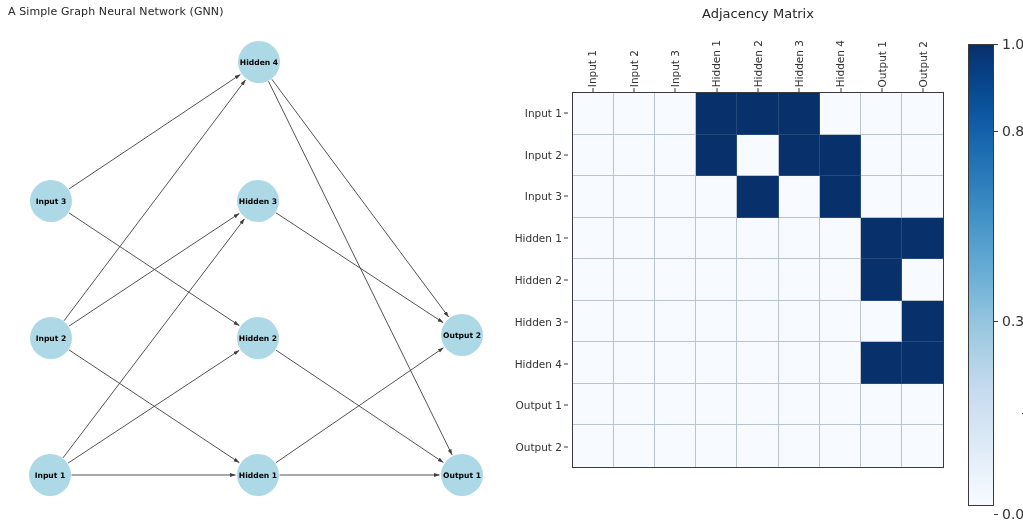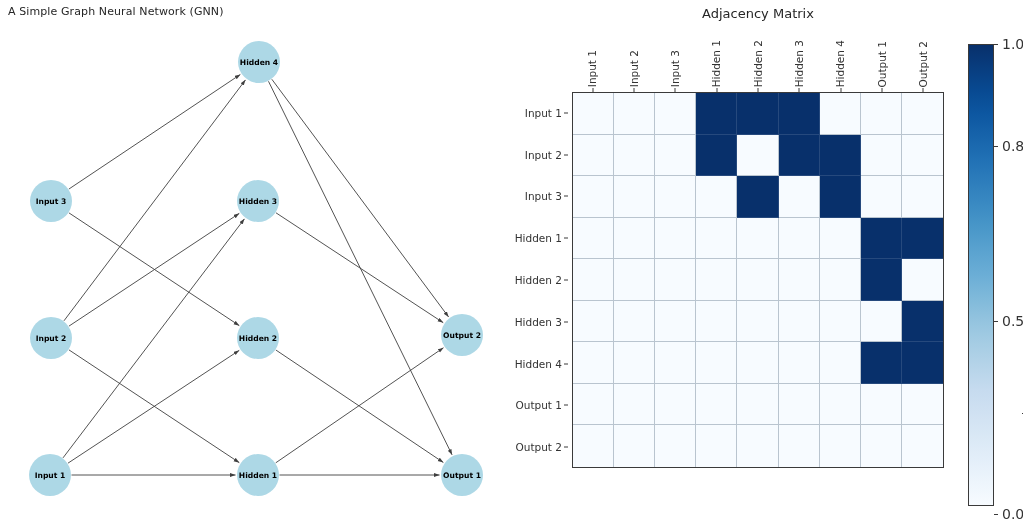--- a/index.html
+++ b/index.html
@@ -301,27 +301,27 @@
           <div class="ct" style="top: 470px;">
             <i></i>
             <span>0.0</span>
           </div>
           <div class="ct" style="top: 369.6px; padding-left: 28px;">
             <i></i>
             <span>0.2</span>
           </div>
           <div class="ct" style="top: 277.2px;">
             <i></i>
-            <span>0.5</span>
+            <span>0.3</span>
           </div>
           <div class="ct" style="top: 184.8px; padding-left: 44px;">
             <i></i>
             <span>0.6</span>
           </div>
-          <div class="ct" style="top: 102px; text-align: center;">
+          <div class="ct" style="top: 87px; text-align: center;">
             <i></i>
             <span>0.8</span>
           </div>
           <div class="ct" style="top: 0px;">
             <i></i>
             <span>1.0</span>
           </div>
         </div>
     </div>
 

